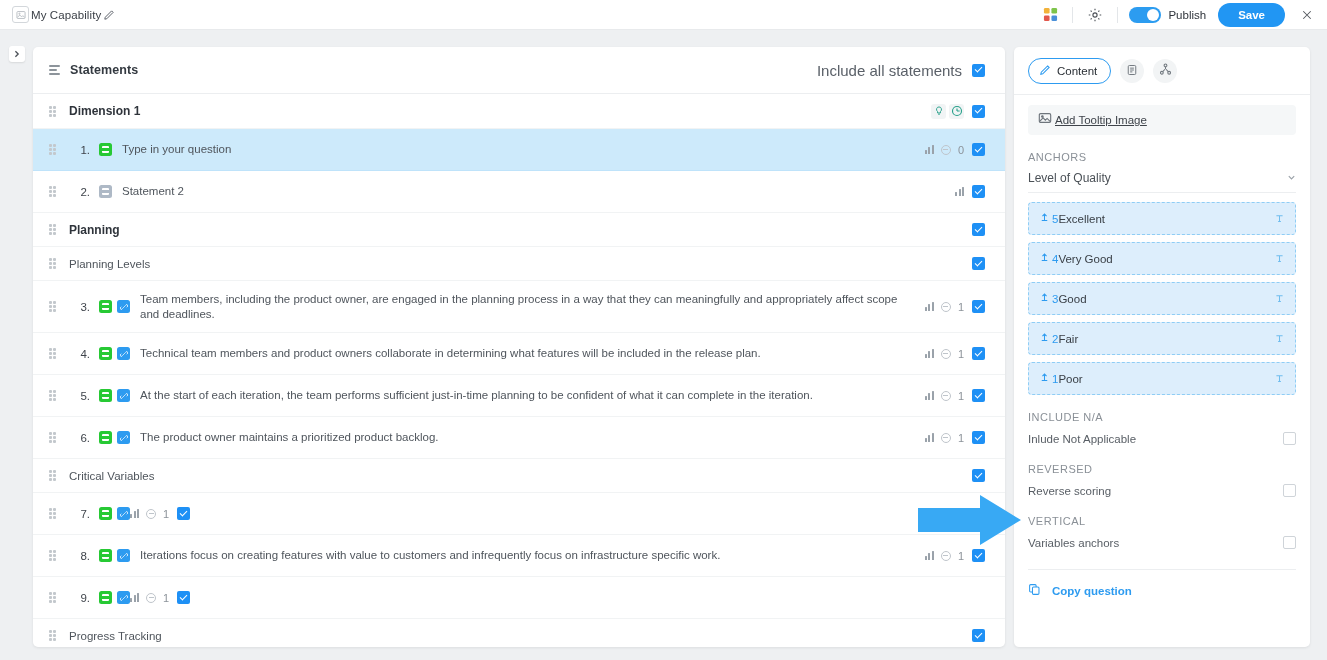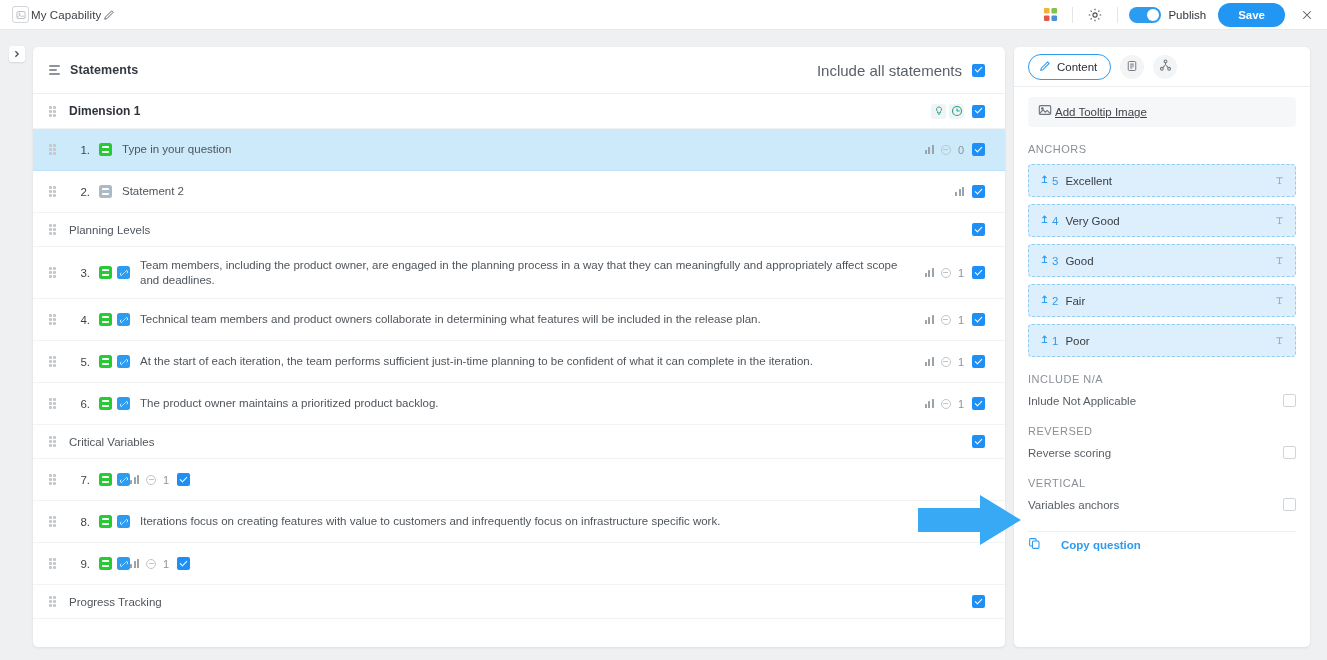--- a/index.html
+++ b/index.html
@@ -185,21 +185,21 @@
   }
 
   
   .side-panel {
     position: absolute; left: 1014px; top: 47px; width: 296px; height: 600px;
     background: #ffffff; border-radius: 5px;
     box-shadow: 0 1px 3px rgba(0,0,0,.08);
     overflow: hidden;
   }
   .sp-tabs {
-    height: 40px; display: flex; align-items: center; gap: 9px;
+    height: 48px; display: flex; align-items: center; gap: 9px;
     padding: 0 14px; border-bottom: 1px solid #eceef0;
   }
   .tab-pill {
     display: flex; align-items: center; gap: 6px;
     border: 1.5px solid #2d9bf0; color: #2a2f35;
     border-radius: 15px; padding: 5px 13px 5px 10px;
     font-size: 11.5px; font-weight: 500; cursor: pointer; background: #fff;
   }
   .tab-circle {
     width: 24px; height: 24px; border-radius: 50%; background: #f2f4f5;
@@ -229,31 +229,31 @@
   .anchor-list { margin-top: 9px; display: flex; flex-direction: column; gap: 7px; }
   .anchor-row {
     height: 33px; border: 1.3px dashed #8fcdf5; border-radius: 4px;
     background: #ddeefc; display: flex; align-items: center;
     padding: 0 10px; cursor: pointer;
   }
   .anchor-num {
     display: flex; align-items: center; gap: 2px;
     color: #2d9bf0; font-size: 11.5px; font-weight: 500;
   }
-  .anchor-label { font-size: 11.5px; color: #3a4047; margin-left: 7px; }
+  .anchor-label { font-size: 11.5px; color: #3a4047; }
   .anchor-tool { margin-left: auto; color: #6fbdee; display: flex; align-items: center; }
 
   .opt-row {
     display: flex; align-items: center; margin-top: 9px; padding-bottom: 2px;
   }
   .opt-label { font-size: 11.5px; color: #585e65; }
   .opt-row .cbox { margin-left: auto; }
   .sp-divider { height: 1px; background: #eceef0; margin-top: 18px; }
   .copy-q {
-    display: flex; align-items: center; gap: 20px; margin-top: 5px;
+    display: flex; align-items: center; gap: 11px; margin-top: 13px;
     color: #2d9bf0; font-size: 11.5px; font-weight: 600; cursor: pointer;
   }
 
   
   .arrow-anno {
     position: absolute; left: 918px; top: 494px; width: 104px; height: 52px;
     z-index: 30; pointer-events: none;
   }
 </style>
 </head>
@@ -405,20 +405,35 @@
           </span>
         </span>
         <span class="r-text">Statement 2</span>
         <span class="right-meta">
           <span class="ic-bars">
             <i></i>
             <i></i>
             <i></i>
           </span>
         </span>
+        <span class="r-badges">
+          <span class="cbox checked"></span>
+        </span>
+      </div>
+      <div class="row group">
+        <span class="grip">
+          <i></i>
+          <i></i>
+          <i></i>
+          <i></i>
+          <i></i>
+          <i></i>
+        </span>
+        <span class="r-label-bold">Planning</span>
+        <span style="margin-left:auto"></span>
         <span class="r-badges">
           <span class="cbox checked"></span>
         </span>
       </div>
       <div class="row group">
         <span class="grip">
           <i></i>
           <i></i>
           <i></i>
           <i></i>
@@ -750,20 +765,28 @@
         <svg width="14" height="14" viewBox="0 0 16 16" fill="none" stroke="#6e757c" stroke-width="1.3">
           <rect x="1.5" y="3" width="13" height="10" rx="1.5"></rect>
             <circle cx="5" cy="6.3" r=".9" fill="#6e757c"></circle>
           <path d="M2.2 11.5l3.6-3.6 2.6 2.6 2-2 3.4 3.4"></path>
         </svg>
       </span>
       <span class="tt-link">Add Tooltip Image</span>
     </div>
 
     <div class="sect-title">ANCHORS</div>
+    <div class="anchor-select">
+      <span>Level of Quality</span>
+      <span class="chev">
+        <svg width="9" height="9" viewBox="0 0 10 10" fill="none" stroke="currentColor" stroke-width="1.3">
+            <path d="M2 3.5L5 6.5 8 3.5"></path>
+          </svg>
+      </span>
+    </div>
 
     <div class="anchor-list" id="anchor-list">
         <div class="anchor-row">
           <span class="anchor-num">
             <span><svg width="11" height="11" viewBox="0 0 16 16" fill="none" stroke="#2d9bf0" stroke-width="1.5">
                 <path d="M8 3v10M5 6l3-3 3 3M4 12.5h8"></path>
               </svg></span>
             <span>5</span>
           </span>
           <span class="anchor-label">Excellent</span>

